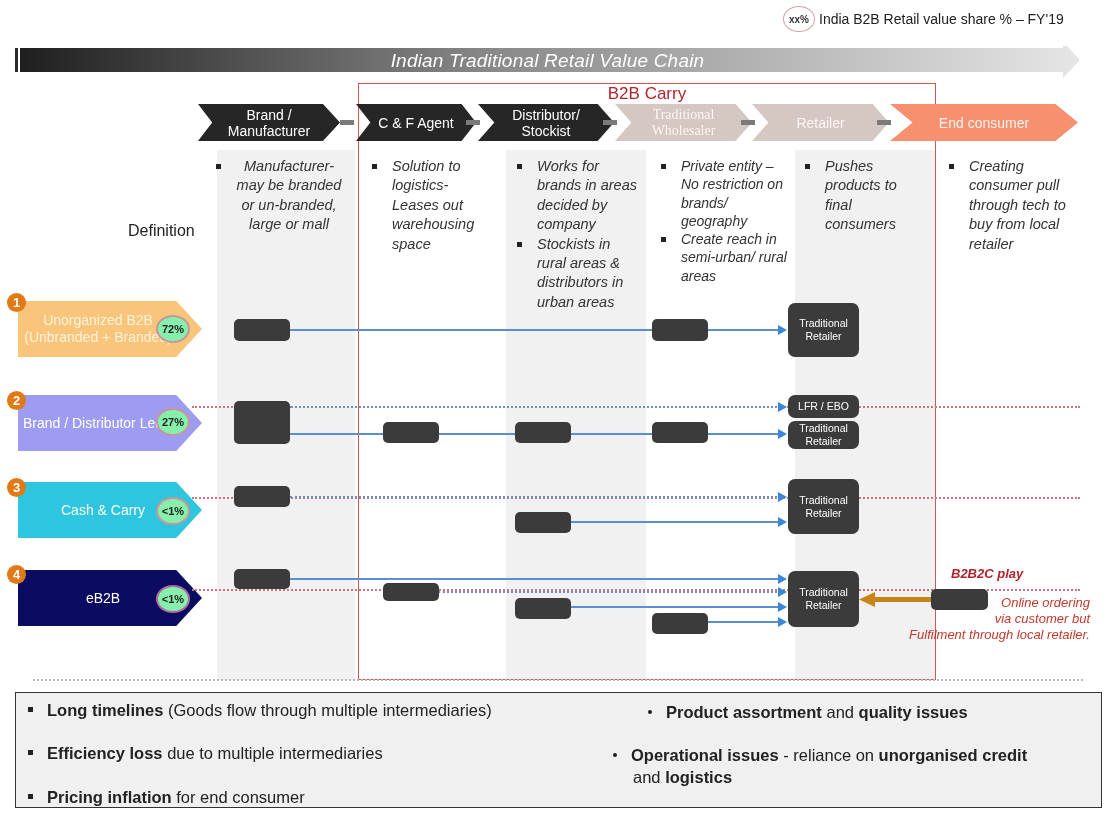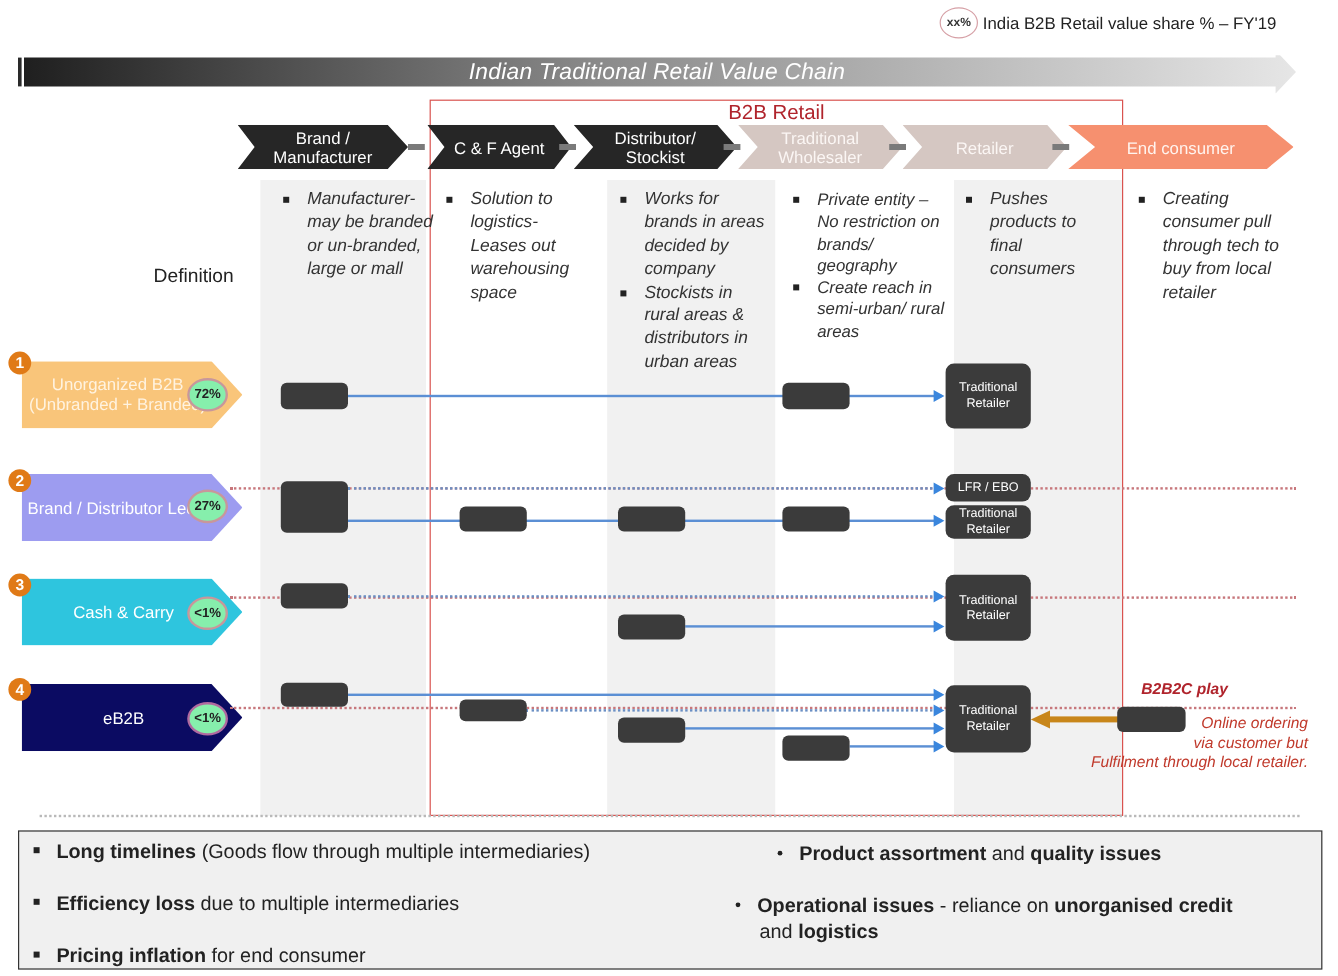--- a/index.html
+++ b/index.html
@@ -71,57 +71,57 @@
   <rect x="0" y="2" width="3" height="24" fill="#2a2a2a"></rect>
   <polygon points="5,2 1048,2 1048,-4 1065,14 1048,32 1048,26 5,26" fill="url(#bg)"></polygon>
 </svg>
 <div class="abs topbar-title">Indian Traditional Retail Value Chain</div>
 
 <div class="abs gcol" style="left:217px;width:138px;"></div>
 <div class="abs gcol" style="left:506px;width:140px;"></div>
 <div class="abs gcol" style="left:795px;width:140px;"></div>
 
 <div class="abs b2b-box"></div>
-<div class="abs b2b-label">B2B Retail</div>
+<div class="abs b2b-label">B2B Carry</div>
 
 <div class="abs chev dark first" style="left:198px;width:142px;justify-content:center;">
   <div>
       <div>Brand /</div>
       <div>Manufacturer</div>
     </div>
 </div>
 <div class="abs conn" style="left:340px;"></div>
 <div class="abs chev dark" style="left:356px;width:120px;">
   <div>C &amp; F Agent</div>
 </div>
 <div class="abs conn" style="left:466px;"></div>
 <div class="abs chev dark" style="left:478px;width:136px;">
   <div>
       <div>Distributor/</div>
       <div>Stockist</div>
     </div>
 </div>
 <div class="abs conn" style="left:603px;"></div>
-<div class="abs chev light" style="left:615px;width:137px;">
+<div class="abs chev light" style="left:615px;width:137px;font-family:Liberation Serif, serif;">
   <div>
       <div>Traditional</div>
       <div>Wholesaler</div>
     </div>
 </div>
 <div class="abs conn" style="left:741px;"></div>
 <div class="abs chev light" style="left:752px;width:137px;">
   <div>Retailer</div>
 </div>
 <div class="abs conn" style="left:877px;"></div>
 <div class="abs chev orange" style="left:890px;width:188px;">
   <div>End consumer</div>
 </div>
 
 <div class="abs def-label">Definition</div>
-<div class="abs def" style="left:234px;top:157px;width:128px;">
+<div class="abs def" style="left:214px;top:157px;width:128px;text-align:center;">
     <ul>
       <li>Manufacturer- may be branded or un-branded, large or mall</li>
     </ul>
   </div>
 <div class="abs def" style="left:370px;top:157px;width:128px;">
     <ul>
       <li>Solution to logistics- Leases out warehousing space</li>
     </ul>
   </div>
 <div class="abs def" style="left:515px;top:157px;width:128px;">

